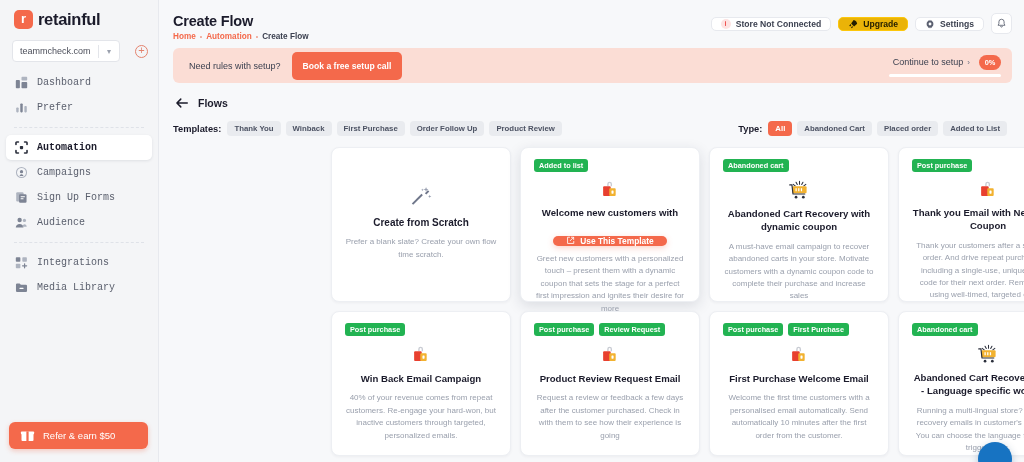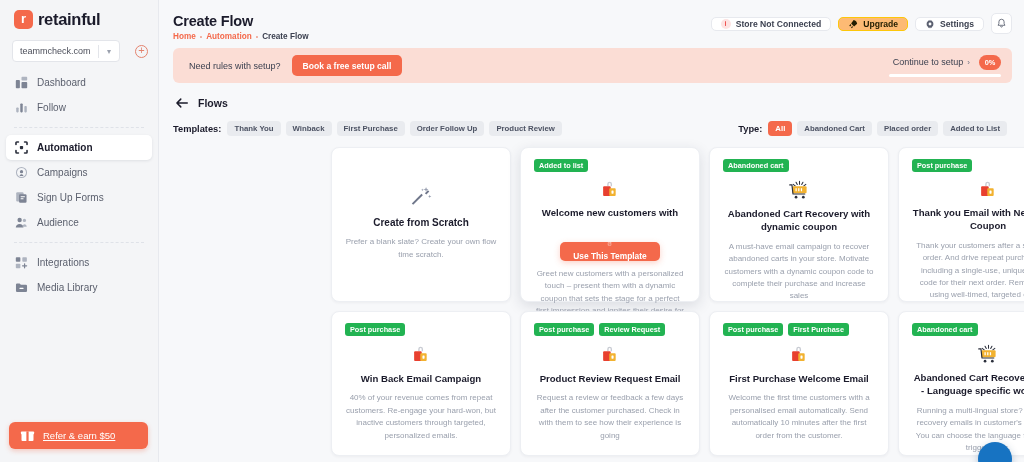--- a/index.html
+++ b/index.html
@@ -39,34 +39,34 @@
     border: 1.2px solid #e4836e; color: #e4836e;
     display: flex; align-items: center; justify-content: center;
     font-size: 11px; line-height: 1; font-weight: 500;
   }
   .add-store span { transform: translateY(-1.5px); }
 
   .nav { margin-top: 8px; }
   .nav-item {
     display: flex; align-items: center; gap: 9px;
     height: 25px; margin: 0 6px; padding-left: 9px;
-    font-size: 10px; color: #5a5f6d; border-radius: 5px;
+    font-size: 10px; color: #5a5f6d; border-radius: 5px; font-family: Liberation Mono, monospace;
   }
   .nav-item.active {
     background: #fff; color: #1b1b2b; font-weight: bold;
     box-shadow: 0 1px 3px rgba(30,35,60,.10);
   }
   .nav-ico { width: 13px; height: 13px; flex: none; display:block; }
   .nav-sep { height: 1px; margin: 7px 14px; border-top: 1px dashed #dfe2e8; }
 
   .refer {
     position: absolute; left: 9px; bottom: 13px; width: 139px; height: 27px;
     background: #f4694b; border-radius: 6px; color: #fff;
     display: flex; align-items: center; gap: 8px; padding-left: 11px;
-    font-size: 9.5px; box-shadow: 0 2px 5px rgba(244,105,75,.32); text-decoration: underline;
+    font-size: 9.5px; box-shadow: 0 2px 5px rgba(244,105,75,.32);
   }
 
   
   .main { flex: 1; height: 462px; background: #f7f8fa; position: relative; overflow: hidden; }
 
   .topbar { display: flex; align-items: flex-start; padding: 13px 12px 0 14px; }
   .page-title { font-size: 14.5px; font-weight: bold; color: #1b1b2b; letter-spacing: -.2px; }
   .crumbs { display: flex; align-items: center; gap: 4px; font-size: 8.2px; margin-top: 3px; }
   .crumbs a { color: #f4694b; text-decoration: none; font-weight: bold; }
   .crumbs .sep { color: #f0a08f; font-size: 7px; }
@@ -76,33 +76,33 @@
   .chip {
     height: 14px; border-radius: 5px; background: #fff; border: 1px solid #e7e9ee;
     display: flex; align-items: center; gap: 5px; padding: 0 9px;
     font-size: 8.6px; font-weight: bold; color: #3c4150;
   }
   .chip.warn .dot-wrap {
     width: 10px; height: 10px; border-radius: 50%; background: #fde3e2;
     display: flex; align-items: center; justify-content: center;
   }
   .chip.warn .dot-wrap i { width: 1.4px; height: 5px; background: #ef5350; display:block; border-radius:1px;}
-  .chip.upgrade { background: #fdba74; border-color: #fdc70a; color: #221d00; }
+  .chip.upgrade { background: #eab308; border-color: #fdc70a; color: #221d00; }
   .bell {
     width: 21px; height: 21px; border-radius: 5px; background: #fff;
     border: 1px solid #e7e9ee; display: flex; align-items: center; justify-content: center;
   }
 
   .setup-banner {
     margin: 7px 12px 0 14px; height: 35px; background: #fbddd5; border-radius: 6px;
     display: flex; align-items: center; padding: 0 11px 0 16px; position: relative;
   }
   .setup-q { font-size: 9px; color: #3c4150; }
   .setup-btn {
-    margin-left: 11px; height: 21px; background: #f4694b; color: #fff;
+    margin-left: 11px; height: 28px; background: #f4694b; color: #fff;
     border-radius: 5px; display: flex; align-items: center; padding: 0 11px;
     font-size: 8.6px; font-weight: bold;
   }
   .setup-right { margin-left: auto; display: flex; flex-direction: column; align-items: flex-end; gap: 4px; }
   .setup-prog-row { display: flex; align-items: center; gap: 9px; }
   .setup-link { font-size: 9px; color: #3c4150; display:flex; align-items:center; gap:4px; }
   .setup-link .ch { color: #6b7080; font-size: 8px; }
   .setup-pct {
     width: 22px; height: 15px; border-radius: 8px; background: #f4694b; color: #fff;
     font-size: 7.4px; font-weight: bold; display: flex; align-items: center; justify-content: center;
@@ -149,23 +149,22 @@
     margin-top: 6px; font-size: 9.6px; font-weight: bold; color: #1b1b2b;
     text-align: center; line-height: 1.35;
   }
   .card-desc {
     margin-top: 7px; font-size: 8px; color: #9aa0ad;
     text-align: center; line-height: 1.55;
   }
   .use-tpl {
     background: #f4694b; color: #fff; border-radius: 5px; height: 19px;
     display: inline-flex; align-items: center; gap: 5px; padding: 0 13px;
-    font-size: 8.4px; font-weight: bold; margin-top: 22px;
+    font-size: 8.4px; font-weight: bold; margin-top: 16px;
     box-shadow: 0 2px 6px rgba(244,105,75,.30);
-    flex-direction: column;
   }
   .scratch-title { font-size: 10px; font-weight: bold; color: #1b1b2b; margin-top: 9px; }
   .scratch-desc { font-size: 8px; color: #9aa0ad; text-align: center; margin-top: 8px; line-height: 1.6; }
 
   .chat-bubble {
     position: absolute; right: 12px; bottom: -14px; width: 34px; height: 34px;
     border-radius: 50%; background: #1773c2; box-shadow: 0 3px 9px rgba(20,70,120,.30);
   }
 </style>
 </head>
@@ -202,21 +201,21 @@
         </svg>
         <span>Dashboard</span>
       </div>
 
       <div class="nav-item">
         <svg class="nav-ico" viewBox="0 0 16 16">
           <rect x="1.5" y="8" width="3" height="6" rx="1" fill="#aeb4c0"></rect>
           <rect x="6.5" y="3" width="3" height="11" rx="1" fill="#7d8494"></rect>
           <rect x="11.5" y="6" width="3" height="8" rx="1" fill="#aeb4c0"></rect>
         </svg>
-        <span>Follow</span>
+        <span>Prefer</span>
       </div>
 
       <div class="nav-sep"></div>
 
       <div class="nav-item active">
         <svg class="nav-ico" viewBox="0 0 16 16">
           <path d="M1.2 4.2V2.2a1 1 0 011-1h2M14.8 4.2V2.2a1 1 0 00-1-1h-2M1.2 11.8v2a1 1 0 001 1h2M14.8 11.8v2a1 1 0 01-1 1h-2" stroke="#2b2f3c" stroke-width="2" fill="none" stroke-linecap="round"></path>
           <rect x="6" y="6" width="4" height="4" rx="1" fill="#2b2f3c"></rect>
         </svg>
         <span>Automation</span>

